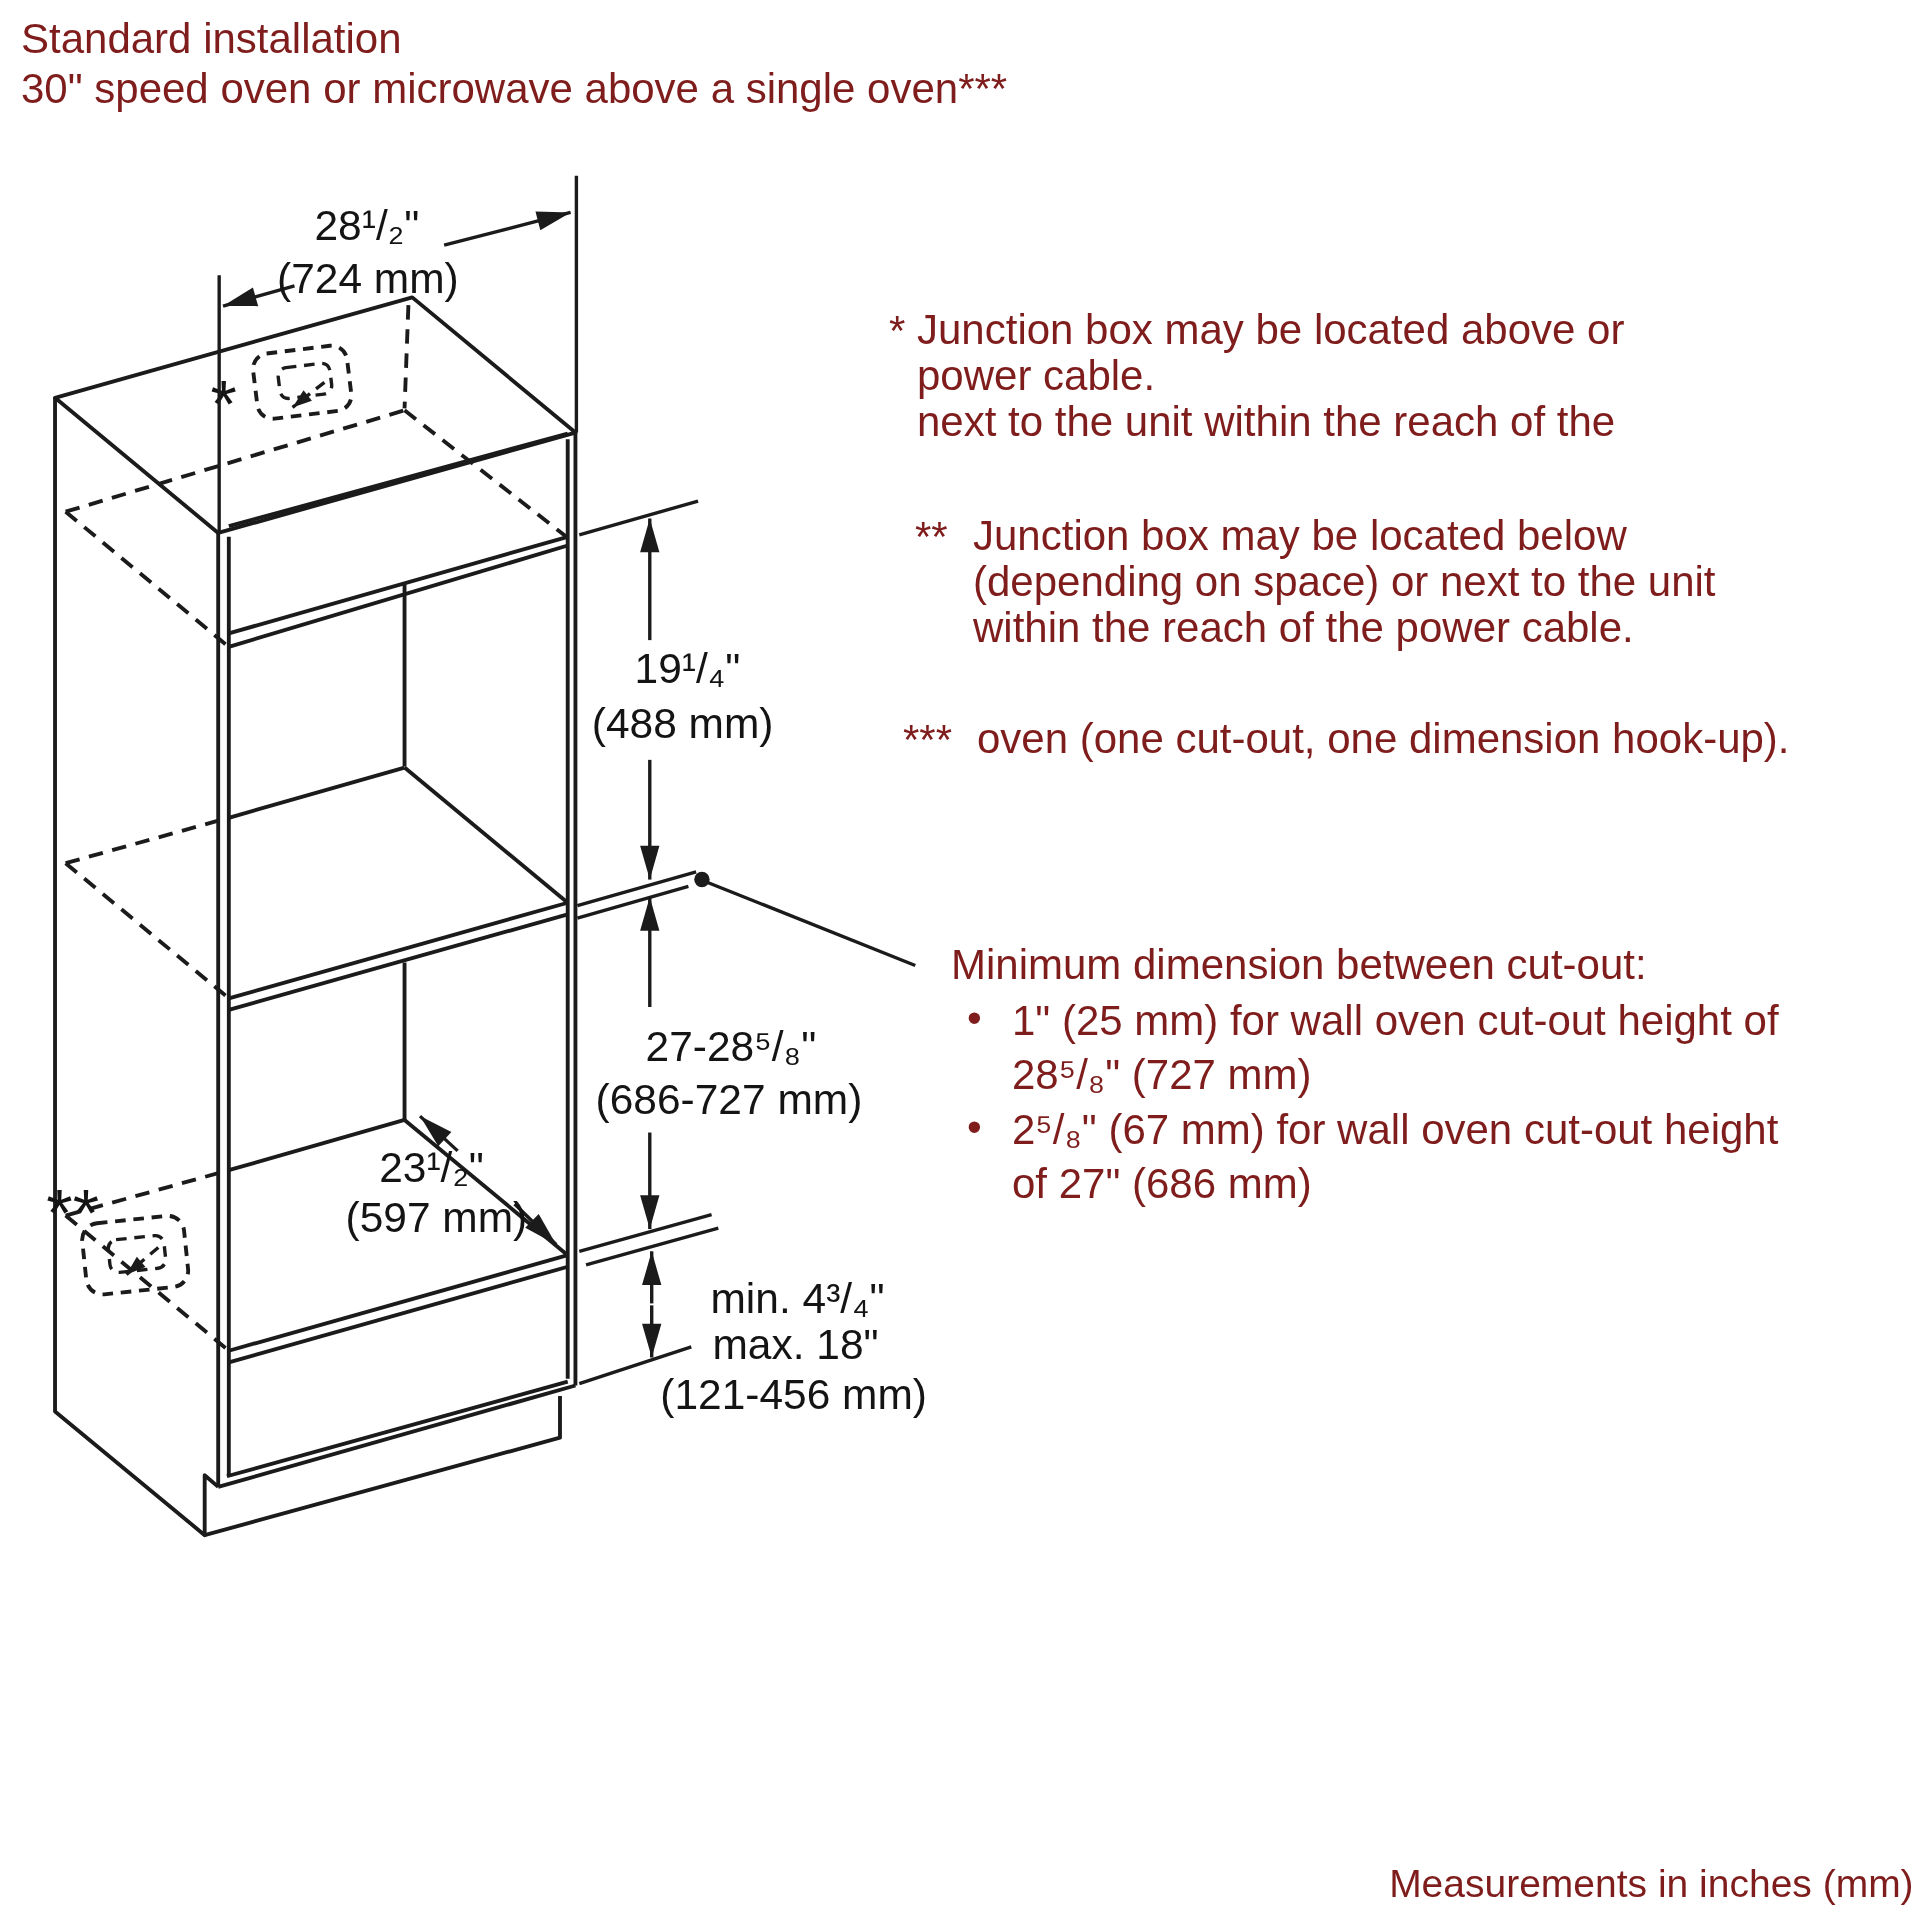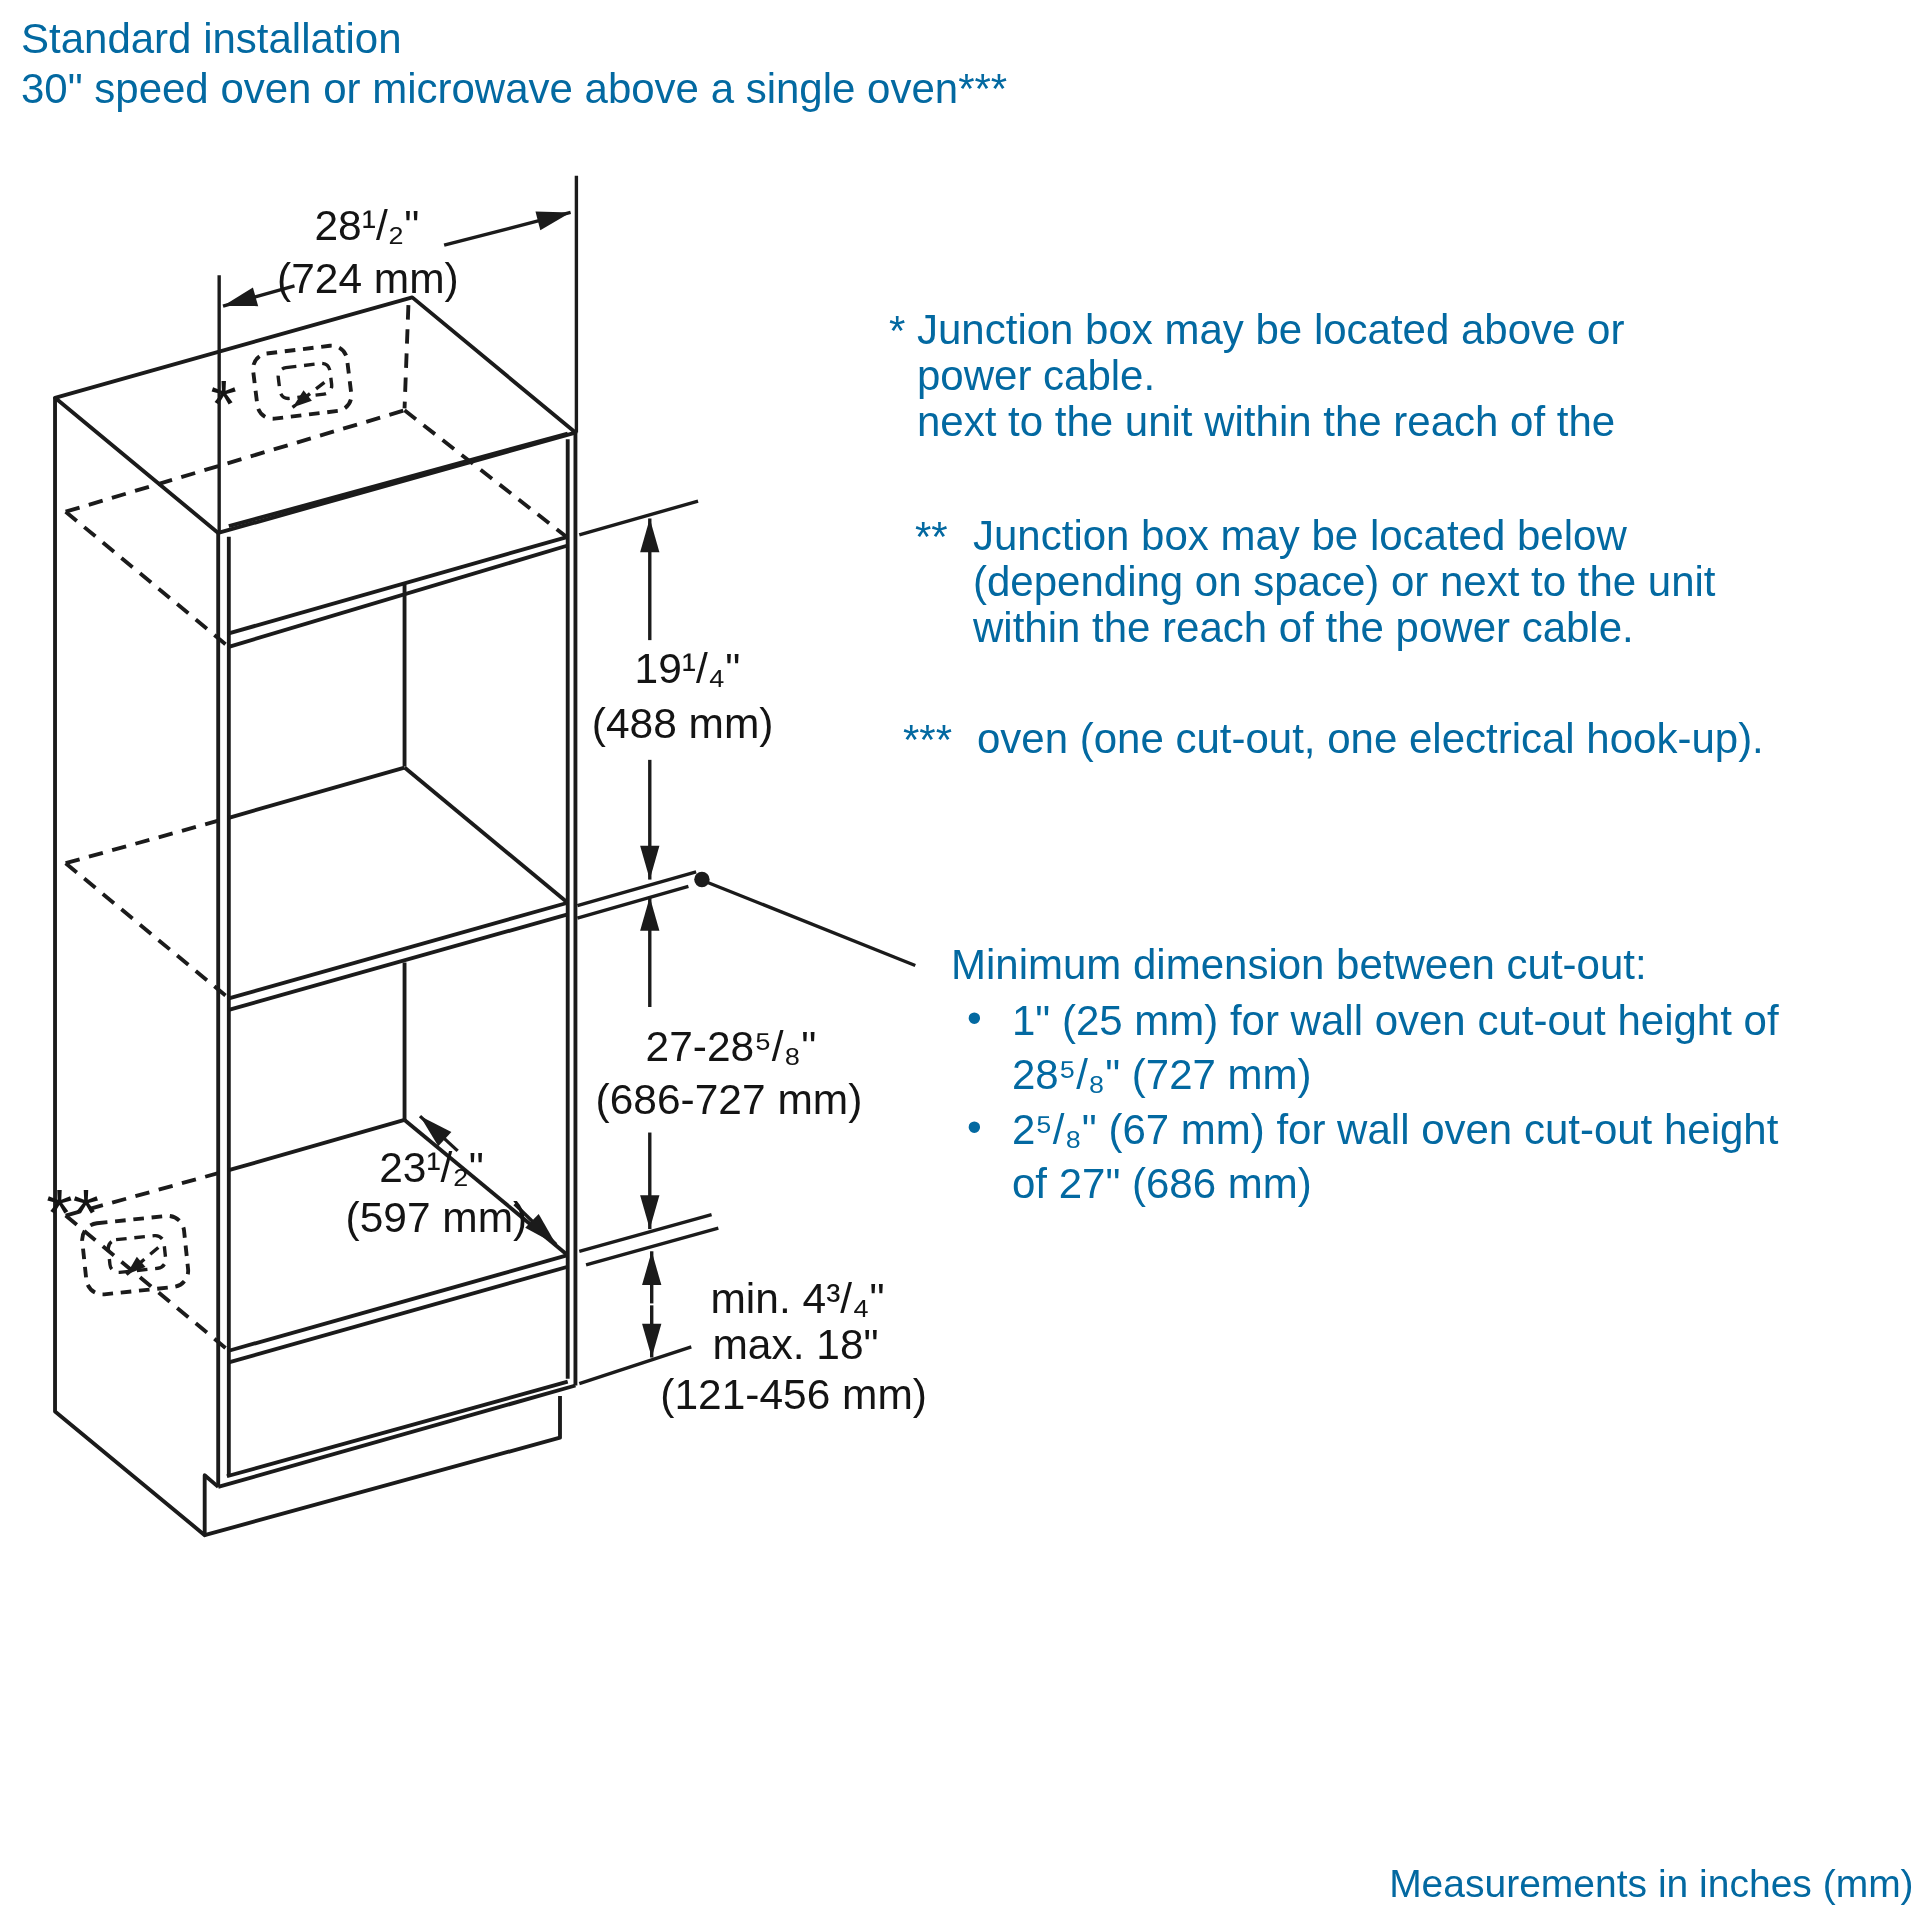--- a/index.html
+++ b/index.html
@@ -1,17 +1,17 @@
 <!DOCTYPE html>
 <html><head>
 <meta charset="utf-8">
 <style>
   html,body{margin:0;padding:0;background:#ffffff;}
   #canvas{position:relative;width:1931px;height:1931px;background:#ffffff;overflow:hidden;
-          font-family:"Liberation Sans","DejaVu Sans",sans-serif;color:#0369a1;}
+          font-family:"Liberation Sans","DejaVu Sans",sans-serif;color:#7f1d1d;}
   #drawing{position:absolute;left:0;top:0;}
   .ln{stroke:#1b1b1b;stroke-width:4;fill:none;stroke-linejoin:round;}
   .thin{stroke-width:3.5;}
   .dash{stroke-dasharray:15 10;}
   .dashS{stroke-dasharray:11 8;}
   svg text{font-family:"Liberation Sans","DejaVu Sans",sans-serif;fill:#141414;}
   .dimlbl{font-size:44px;}
   .marklbl{font-size:70px;font-weight:400;}
   .txt{position:absolute;font-size:42px;line-height:46px;white-space:nowrap;}
   #title{left:21px;top:13.5px;font-size:42px;line-height:50px;}
@@ -175,21 +175,21 @@
 
     <span class="note-marker" style="left:915px;top:513px;">**</span>
     <div class="txt" style="left:973px;top:513px;">
       <div>Junction box may be located below</div>
       <div>(depending on space) or next to the unit</div>
       <div>within the reach of the power cable.</div>
     </div>
 
     <span class="note-marker" style="left:903px;top:716px;">***</span>
     <div class="txt" style="left:977px;top:716px;">
-      <div>oven (one cut-out, one electrical hook-up).</div>
+      <div>oven (one cut-out, one dimension hook-up).</div>
     </div>
   </div>
 
   <div>
     <div class="txt" style="left:951px;top:942px;">Minimum dimension between cut-out:</div>
 
     <span class="bullet-dot" style="left:967px;top:994px;">•</span>
     <div class="txt mdl" style="left:1012px;top:994px;font-size:42px;">
       <div>1" (25 mm) for wall oven cut-out height of</div>
       <div>28⁵/₈" (727 mm)</div>

